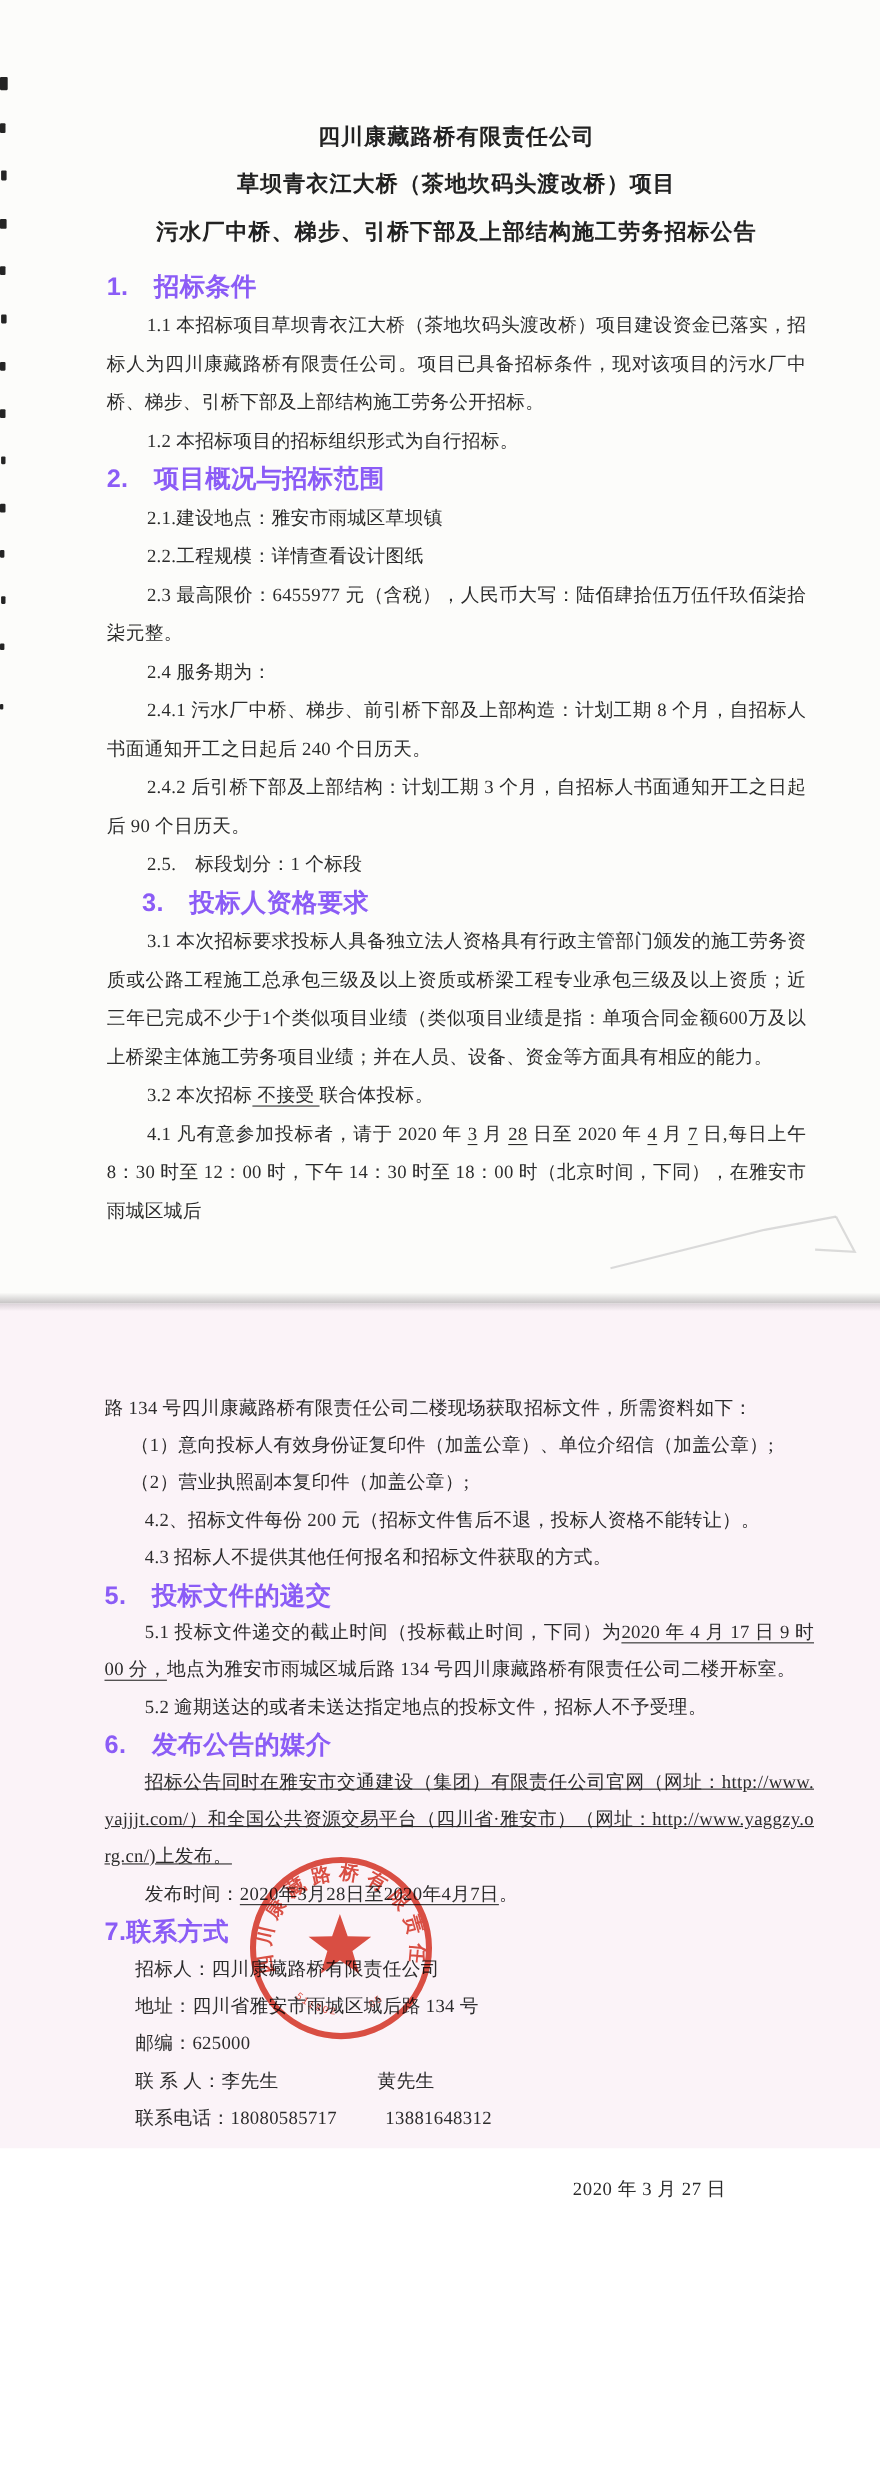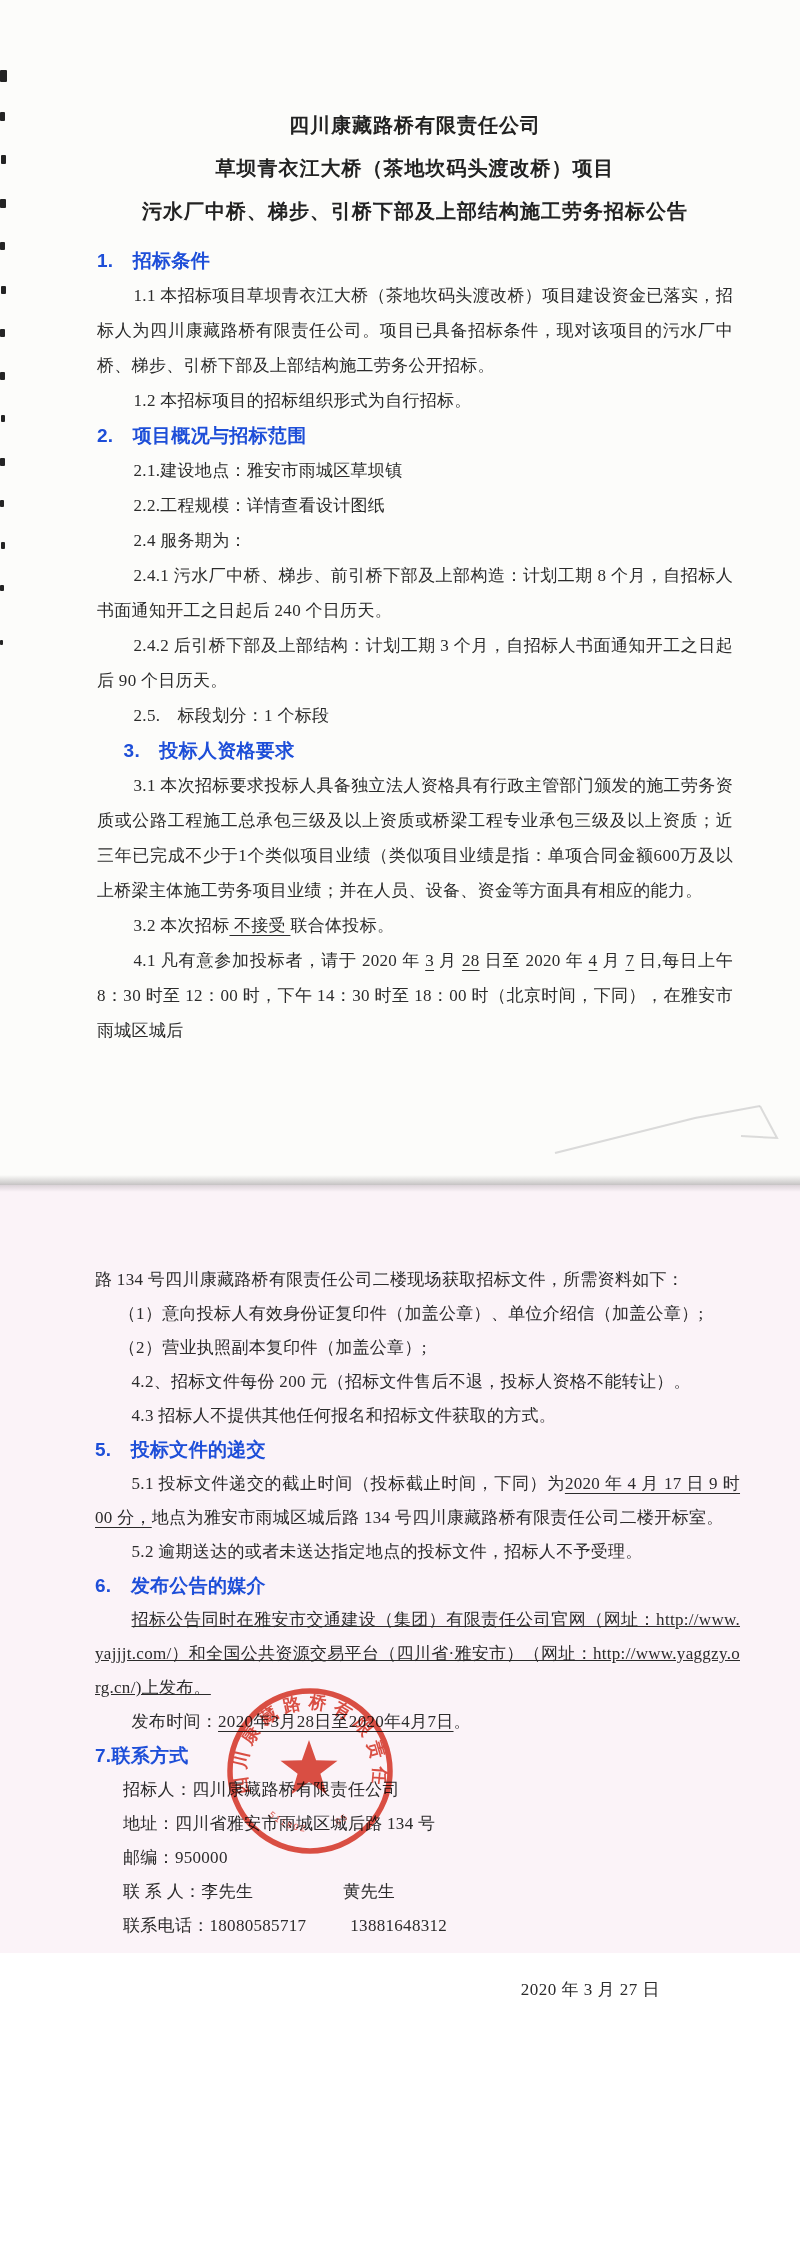--- a/index.html
+++ b/index.html
@@ -25,21 +25,21 @@
   #page2 p{line-height:34px;}
   .ind{text-indent:2.15em;}
   .ind14{text-indent:1.4em;}
   .titles{margin-top:104px;}
   .titles p{
     text-align:center;font-size:20px;line-height:43px;letter-spacing:1px;
     font-family:"Liberation Sans","DejaVu Sans",sans-serif;font-weight:700;color:#222;
   }
   .h{
     font-family:"Liberation Sans","DejaVu Sans",sans-serif;
-    font-weight:700;font-size:19px;color:#1d4ed8;
+    font-weight:700;font-size:23px;color:#8b5cf6;
   }
   .mt10{margin-top:10px;}
   .u{text-decoration:underline;text-underline-offset:4px;}
   .brk{word-break:break-all;text-decoration:underline;}
   .contact p{padding-left:28px;}
   .gap-person{margin-left:90px;}
   .gap-phone{margin-left:44px;}
   .date-line{margin-top:30px;text-align:right;padding-right:80px;letter-spacing:.5px;}
   
   .seal{
@@ -64,20 +64,21 @@
         <p>污水厂中桥、梯步、引桥下部及上部结构施工劳务招标公告</p>
       </div>
 
       <p class="h mt10">1.　招标条件</p>
       <p class="ind">1.1 本招标项目草坝青衣江大桥（茶地坎码头渡改桥）项目建设资金已落实，招标人为四川康藏路桥有限责任公司。项目已具备招标条件，现对该项目的污水厂中桥、梯步、引桥下部及上部结构施工劳务公开招标。</p>
       <p class="ind">1.2 本招标项目的招标组织形式为自行招标。</p>
 
       <p class="h">2.　项目概况与招标范围</p>
       <p class="ind">2.1.建设地点：雅安市雨城区草坝镇</p>
       <p class="ind">2.2.工程规模：详情查看设计图纸</p>
+      <p class="ind">2.3 最高限价：6455977 元（含税），人民币大写：陆佰肆拾伍万伍仟玖佰柒拾柒元整。</p>
       <p class="ind">2.4 服务期为：</p>
       <p class="ind">2.4.1 污水厂中桥、梯步、前引桥下部及上部构造：计划工期 8 个月，自招标人书面通知开工之日起后 240 个日历天。</p>
       <p class="ind">2.4.2 后引桥下部及上部结构：计划工期 3 个月，自招标人书面通知开工之日起后 90 个日历天。</p>
       <p class="ind">2.5.　标段划分：1 个标段</p>
 
       <p class="h ind14">3.　投标人资格要求</p>
       <p class="ind">3.1 本次招标要求投标人具备独立法人资格具有行政主管部门颁发的施工劳务资质或公路工程施工总承包三级及以上资质或桥梁工程专业承包三级及以上资质；近三年已完成不少于1个类似项目业绩（类似项目业绩是指：单项合同金额600万及以上桥梁主体施工劳务项目业绩；并在人员、设备、资金等方面具有相应的能力。</p>
       <p class="ind"><span>3.2 本次招标</span><span class="u"> 不接受 </span><span>联合体投标。</span></p>
 
       <p class="ind"><span>4.1 凡有意参加投标者，请于 2020 年 </span><span class="u">3</span><span> 月 </span><span class="u">28</span><span> 日至 2020 年 </span><span class="u">4</span><span> 月 </span><span class="u">7</span><span> 日,每日上午 8：30 时至 12：00 时，下午 14：30 时至 18：00 时（北京时间，下同），在雅安市雨城区城后</span></p>
@@ -117,21 +118,21 @@
       <p class="ind">5.2 逾期送达的或者未送达指定地点的投标文件，招标人不予受理。</p>
 
       <p class="h">6.　发布公告的媒介</p>
       <p class="ind brk">招标公告同时在雅安市交通建设（集团）有限责任公司官网（网址：http://www.yajjjt.com/）和全国公共资源交易平台（四川省·雅安市）（网址：http://www.yaggzy.org.cn/)上发布。</p>
       <p class="ind"><span>发布时间：</span><span class="u">2020年3月28日至2020年4月7日</span><span>。</span></p>
 
       <p class="h">7.联系方式</p>
       <div class="contact">
         <p>招标人：四川康藏路桥有限责任公司</p>
         <p>地址：四川省雅安市雨城区城后路 134 号</p>
-        <p>邮编：950000</p>
+        <p>邮编：625000</p>
         <p><span>联 系 人：</span><span>李先生</span><span class="gap-person">黄先生</span></p>
         <p><span>联系电话：</span><span>18080585717</span><span class="gap-phone">13881648312</span></p>
       </div>
 
       <p class="date-line">2020 年 3 月 27 日</p>
     </div>
   </div>
 
   <svg class="seal" viewBox="0 0 172 172">
     <circle cx="86" cy="86" r="80" fill="none" stroke="currentColor" stroke-width="5.5"></circle>

